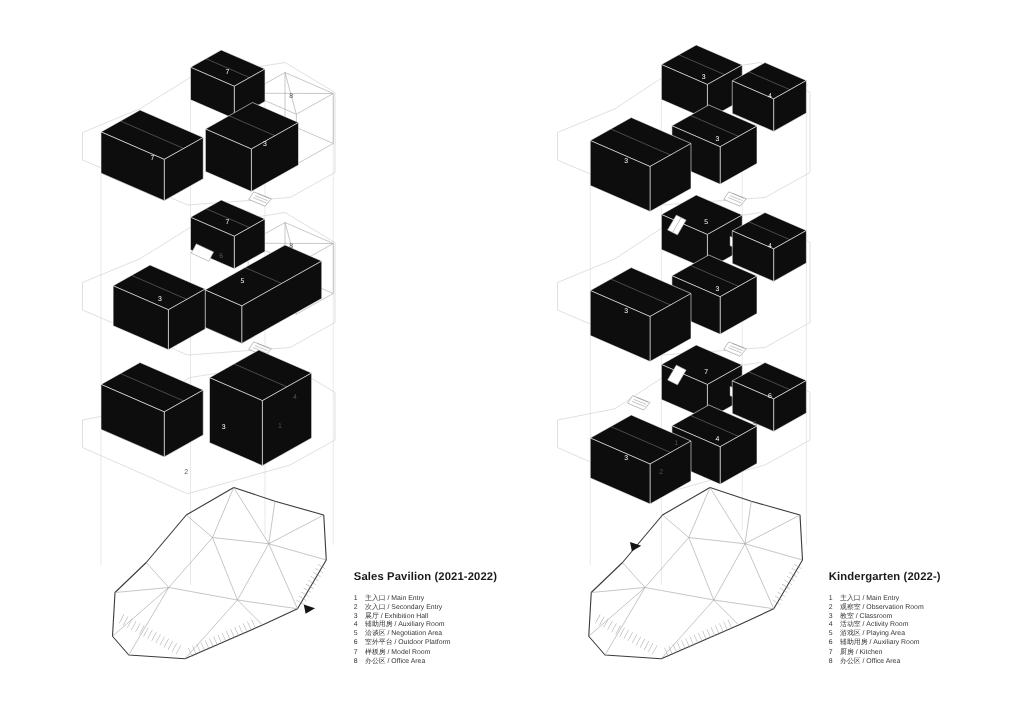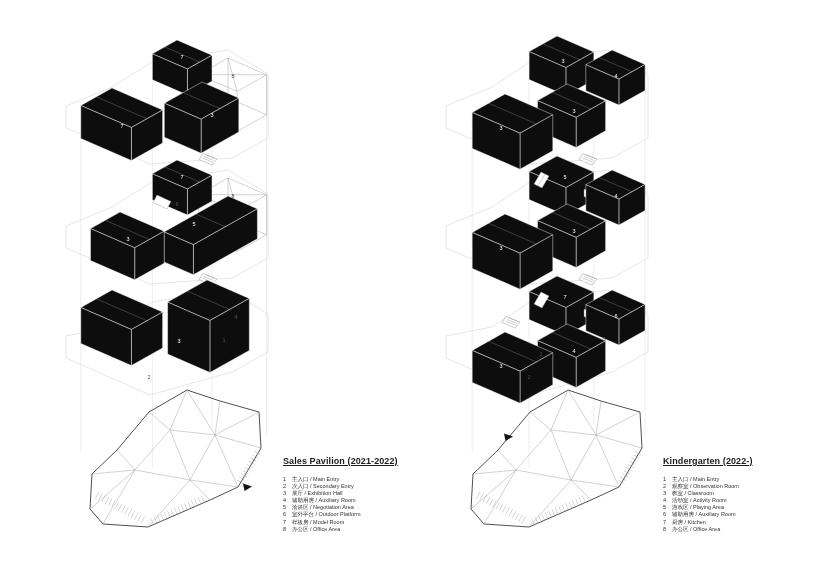--- a/index.html
+++ b/index.html
@@ -27,21 +27,21 @@
   .bldg .roof { stroke:#9a9a9a; stroke-width:0.45; }
   .bldg .hatch { fill:none; stroke:#9a9a9a; stroke-dasharray:0.5 3.2; opacity:0.7; }
 
   .lblW { font-size:5.5px; fill:#ffffff; text-anchor:middle; }
   .lblG { font-size:5.5px; fill:#555555; text-anchor:middle; }
 
   .arrow { fill:#141414; }
 
   
   .legend { position:absolute; width:160px; color:#1a1a1a; }
-  .legend-title { font-size:9px; font-weight:bold; letter-spacing:0.1px; margin:0 0 10px 0;text-decoration:underline; }
+  .legend-title { font-size:9px; font-weight:bold; letter-spacing:0.1px; margin:0 0 10px 0; }
   .legend-row { display:flex; font-size:5.5px; line-height:7.1px; color:#333; }
   .legend-num { width:9px; flex:none; }
   .legend-left  { left:283px; top:456px; }
   .legend-right { left:663px; top:456px; }
 </style>
 </head>
 <body>
 
 <div class="page">
 

